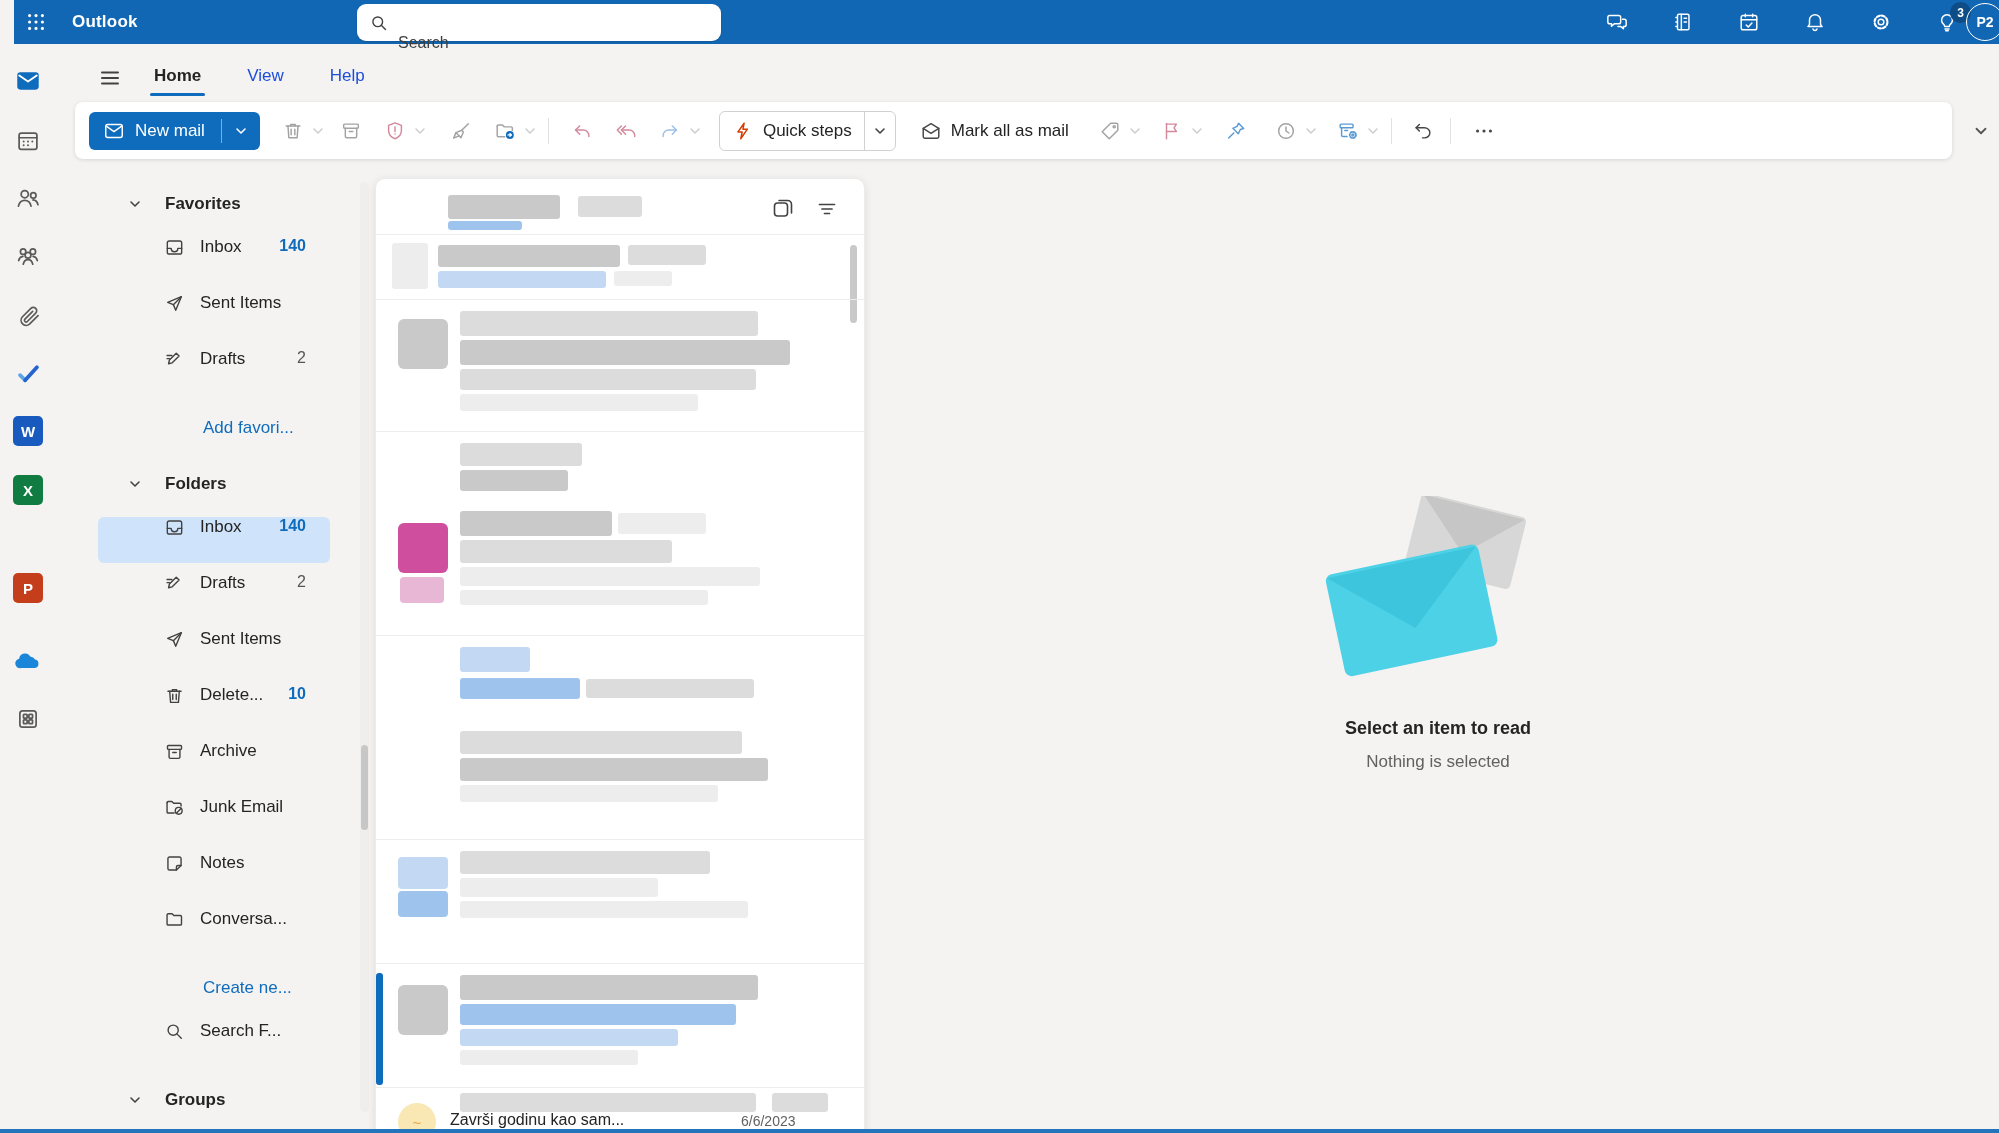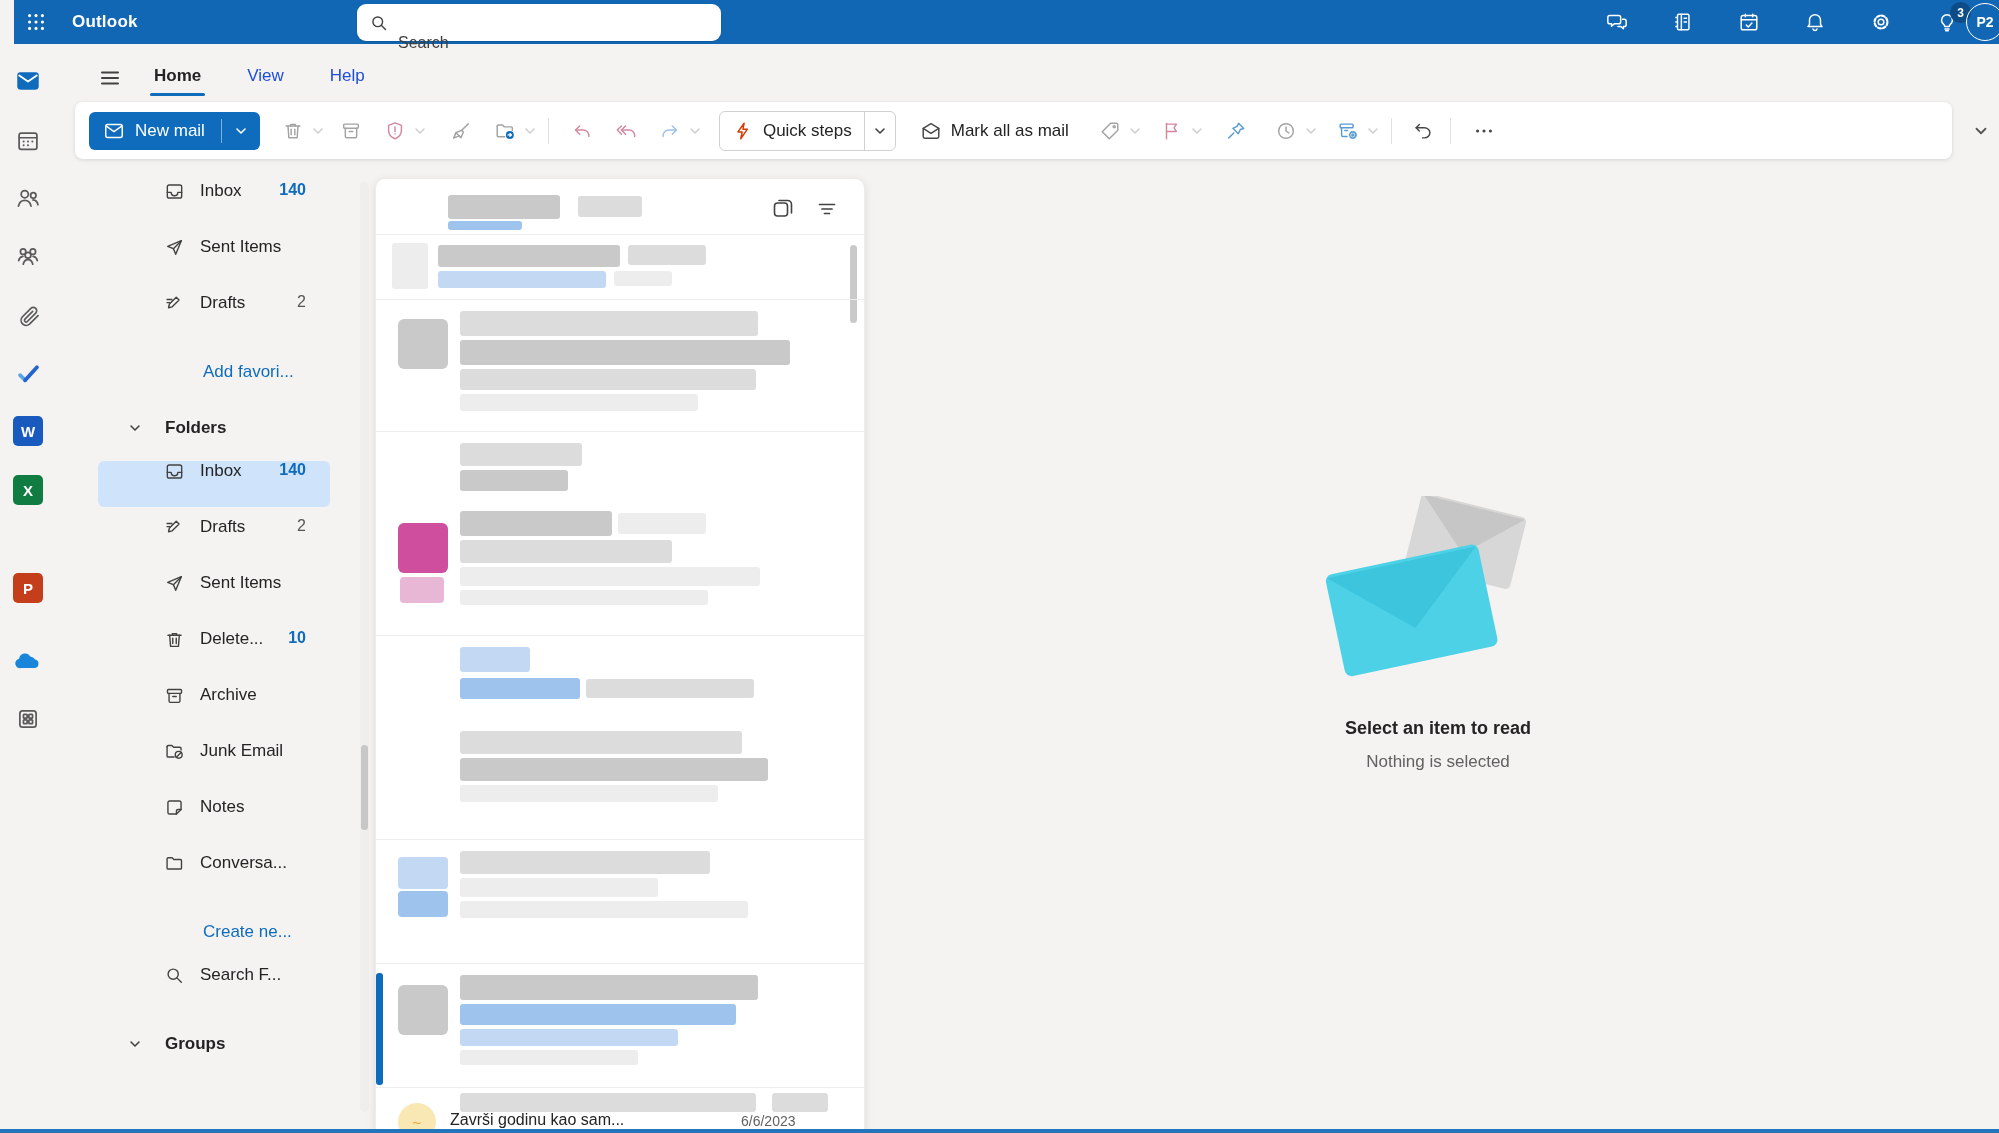--- a/index.html
+++ b/index.html
@@ -433,20 +433,28 @@
           <rect x="4.5" y="4.5" width="15" height="15" rx="2.5"></rect>
           <rect x="7.8" y="7.8" width="3.4" height="3.4" rx=".6"></rect>
           <rect x="12.8" y="7.8" width="3.4" height="3.4" rx=".6"></rect>
           <rect x="7.8" y="12.8" width="3.4" height="3.4" rx=".6"></rect>
           <rect x="12.8" y="12.8" width="3.4" height="3.4" rx=".6"></rect>
         </svg>
       </div>
     </div>
 
   <div class="folder-pane" id="folder-pane">
+      <div class="fp-header">
+        <span class="chev">
+          <svg viewBox="0 0 16 16" width="16" height="16" fill="none" stroke="currentColor" stroke-width="1.6" stroke-linecap="round" stroke-linejoin="round">
+            <path d="M4 6l4 4 4-4"></path>
+          </svg>
+        </span>
+        <span class="lbl">Favorites</span>
+      </div>
       <div class="fp-rowwrap">
         <div class="fp-inner">
           <span class="fp-ic">
             <svg viewBox="0 0 24 24" width="21" height="21" fill="none" stroke="currentColor" stroke-width="1.6" stroke-linecap="round" stroke-linejoin="round">
               <rect x="3.8" y="4.5" width="16.4" height="15" rx="2.2"></rect>
               <path d="M3.8 13h4.4a3.8 3.8 0 0 0 7.6 0h4.4"></path>
             </svg>
           </span>
           <span class="fp-lbl">Inbox</span>
           <span class="fp-cnt cnt-accent">140</span>

